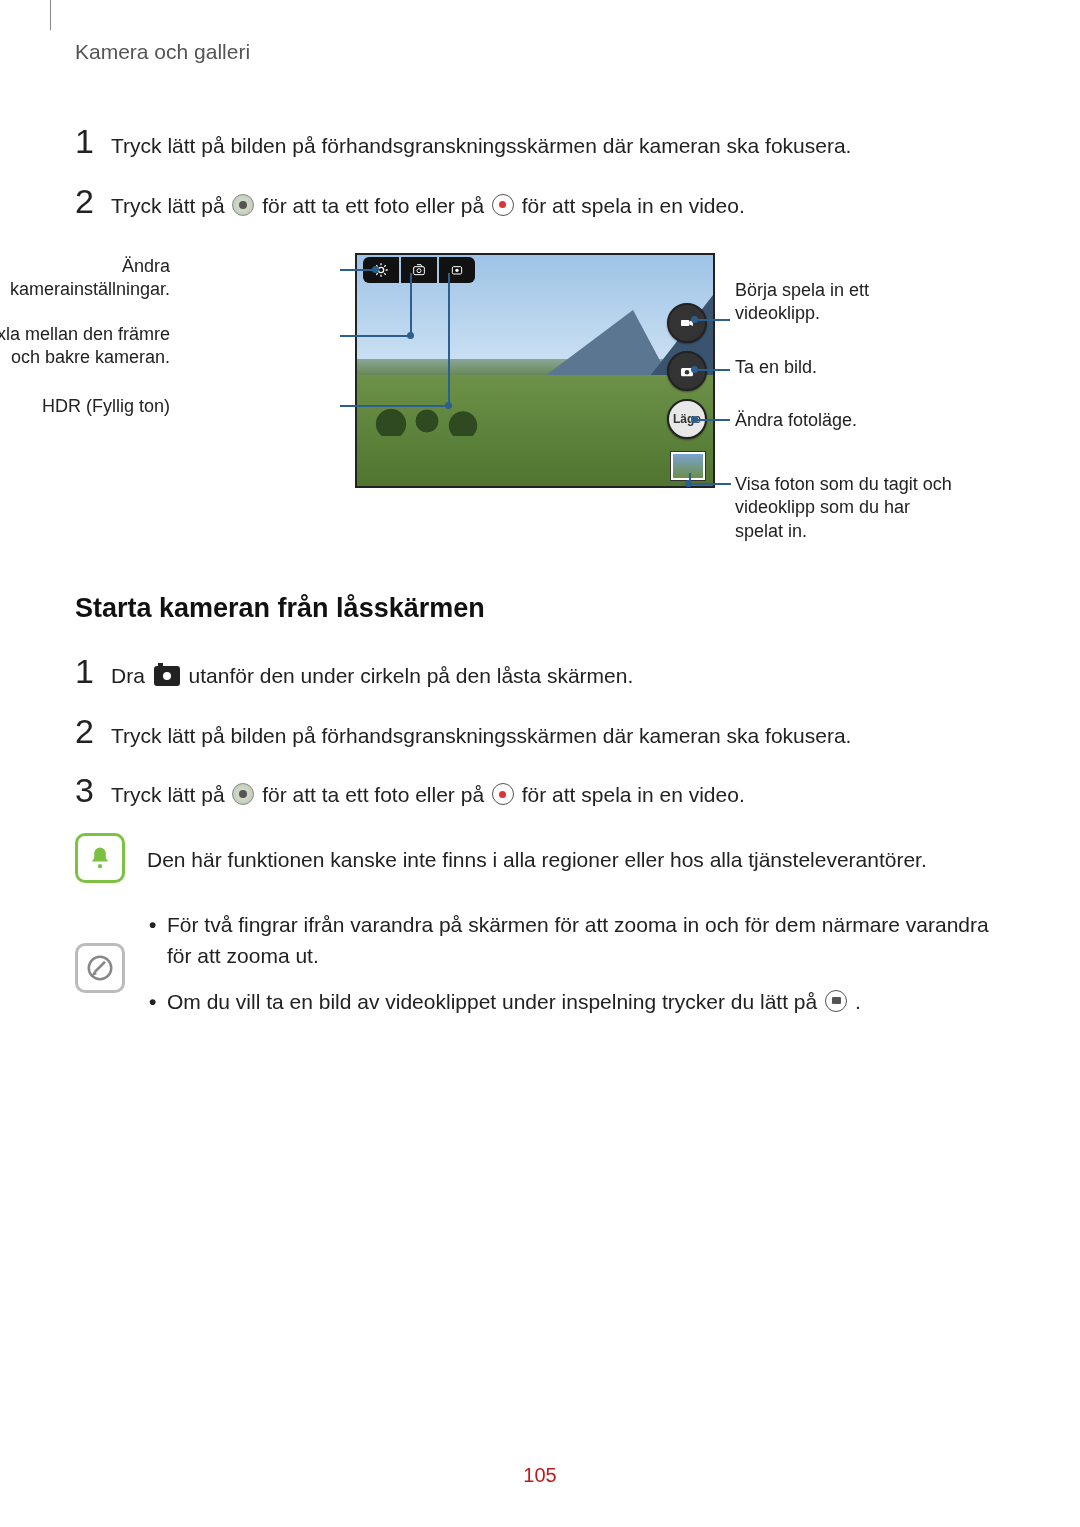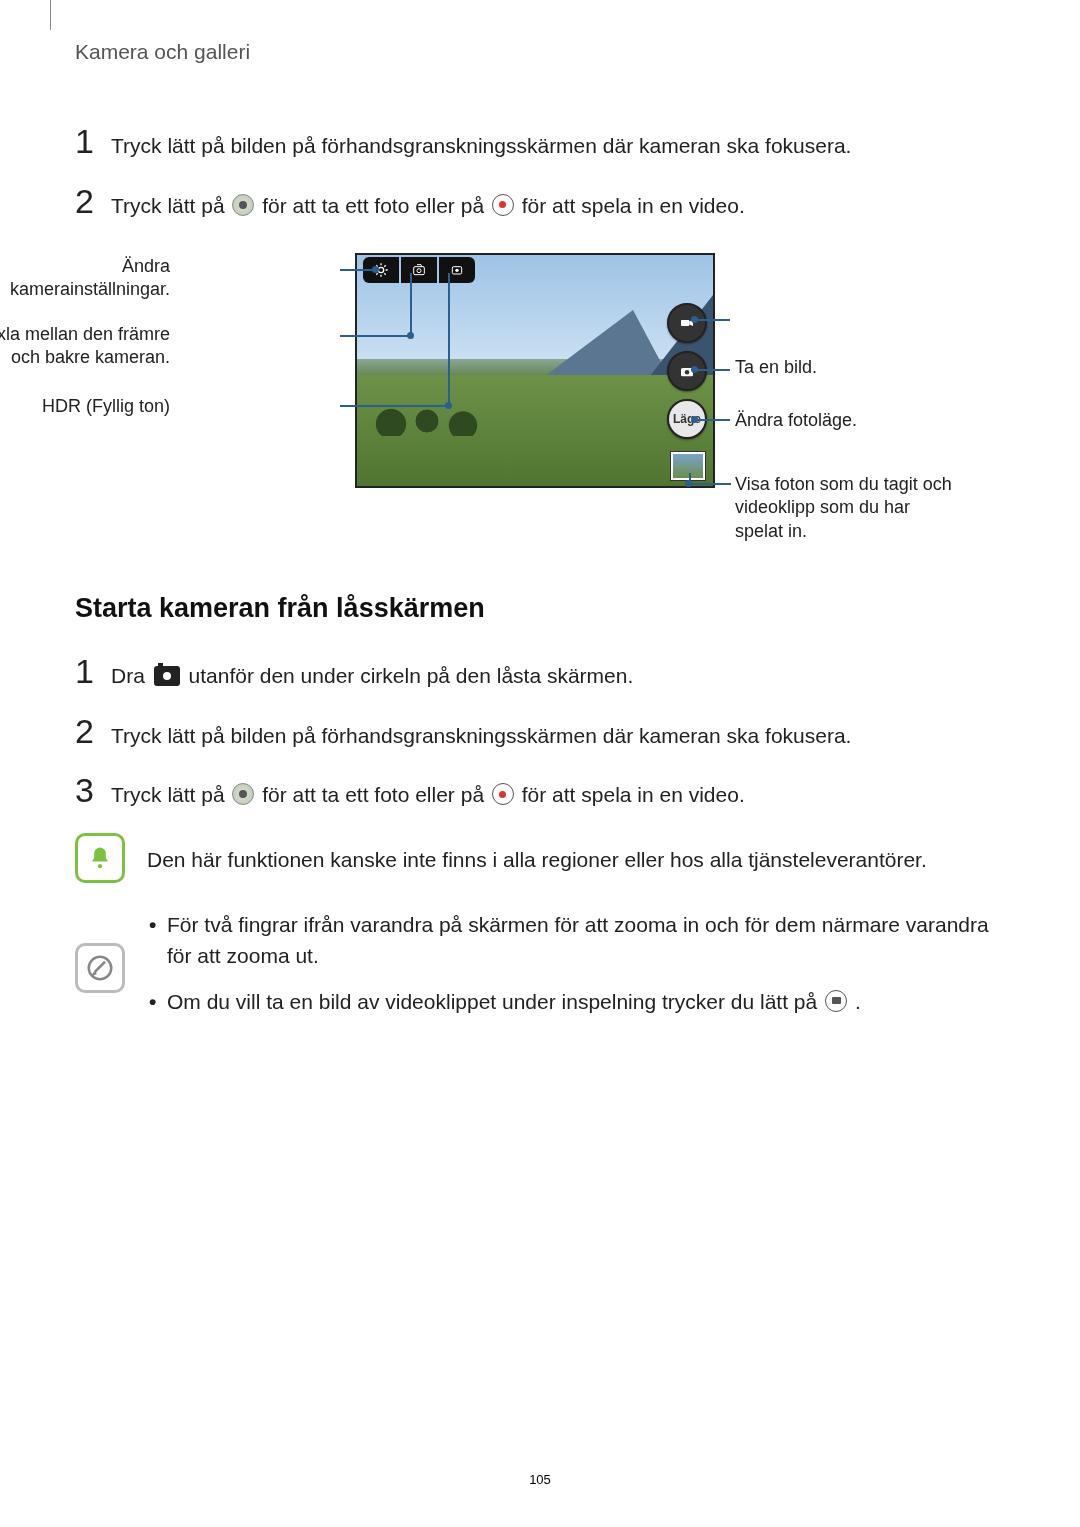--- a/index.html
+++ b/index.html
@@ -192,21 +192,21 @@
   }
   .note-icon.pencil svg{width:30px;height:30px;}
   .note-text { flex:1; font-size:21px; line-height:1.5; padding-top:4px;}
   .bullets { list-style:none; }
   .bullets li { position:relative; padding-left:20px; margin-bottom:14px;}
   .bullets li::before{
     content:"•"; position:absolute; left:2px; top:0; font-weight:bold;
   }
   .page-num {
     position:absolute; bottom:40px; left:0; right:0;
-    text-align:center; font-size:13px; color:#000000;
+    text-align:center; font-size:20px; color:#b91c1c;
   }
 </style>
 </head>
 <body>
 
 <div class="side-rule"></div>
 
 <div class="page">
 
   <div class="breadcrumb">Kamera och galleri</div>
@@ -280,20 +280,21 @@
     <div class="leader" style="left:265px; top:26px; width:35px;"></div>
 
     <div class="callout left" style="right:820px; top:80px; width:220px;">Växla mellan den främre och bakre kameran.</div>
     <div class="leader" style="left:265px; top:92px; width:70px;"></div>
     <div class="vleader" style="left:335px; top:30px; height:62px;"></div>
 
     <div class="callout left" style="right:820px; top:152px; width:180px;">HDR (Fyllig ton)</div>
     <div class="leader" style="left:265px; top:162px; width:108px;"></div>
     <div class="vleader" style="left:373px; top:30px; height:132px;"></div>
 
+    <div class="callout" style="left:660px; top:36px; width:200px;">Börja spela in ett videoklipp.</div>
     <div class="leader leftdir" style="left:620px; top:76px; width:35px;"></div>
 
     <div class="callout" style="left:660px; top:113px; width:200px;">Ta en bild.</div>
     <div class="leader leftdir" style="left:620px; top:126px; width:35px;"></div>
 
     <div class="callout" style="left:660px; top:166px; width:200px;">Ändra fotoläge.</div>
     <div class="leader leftdir" style="left:620px; top:176px; width:35px;"></div>
 
     <div class="callout" style="left:660px; top:230px; width:220px;">Visa foton som du tagit och videoklipp som du har spelat in.</div>
     <div class="leader leftdir" style="left:614px; top:240px; width:42px;"></div>

